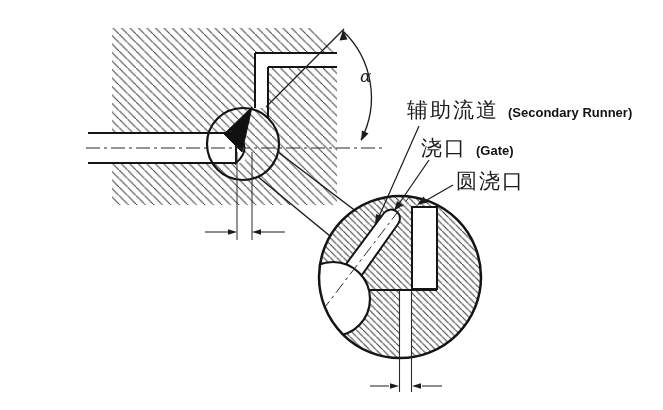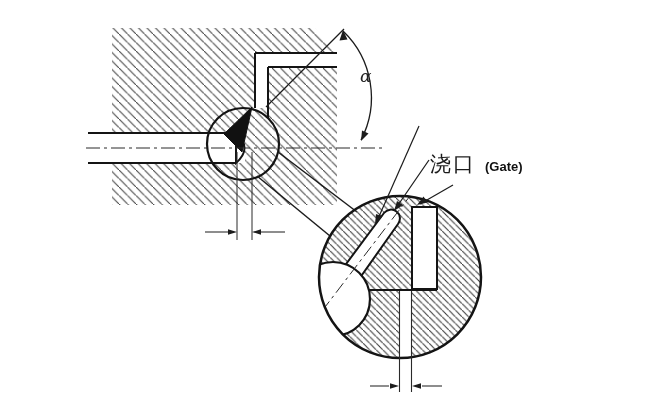--- a/index.html
+++ b/index.html
@@ -134,22 +134,27 @@
       </g>
       <g>
         <path d="M453,185 L420,204" fill="none" stroke="#1c1c1c" stroke-width="1.2"></path>
         <path d="M417,205 L423.5,196.5 L427.5,202.5 Z" fill="#1c1c1c"></path>
       </g>
     </g>
   </svg>
 
   <span class="angle-sym">α</span>
 
+  <div class="label-row" style="left:407px;top:96px;">
+    <span class="zh">辅助流道</span>
+    <span class="en">(Secondary Runner)</span>
+  </div>
 
-  <div class="label-row" style="left:430px;top:134px;margin-top:16px;">
+  <div class="label-row" style="left:421px;top:134px;">
     <span class="zh">浇口</span>
     <span class="en">(Gate)</span>
   </div>
 
   <div class="label-row" style="left:456px;top:167px;">
+    <span class="zh">圆浇口</span>
   </div>
 
 </div>
 
 </body></html>

